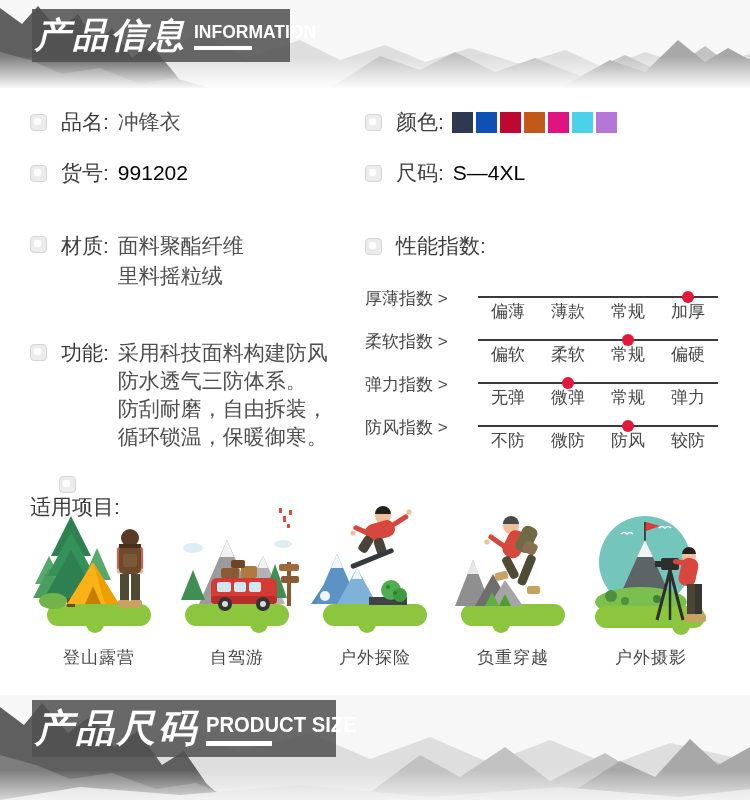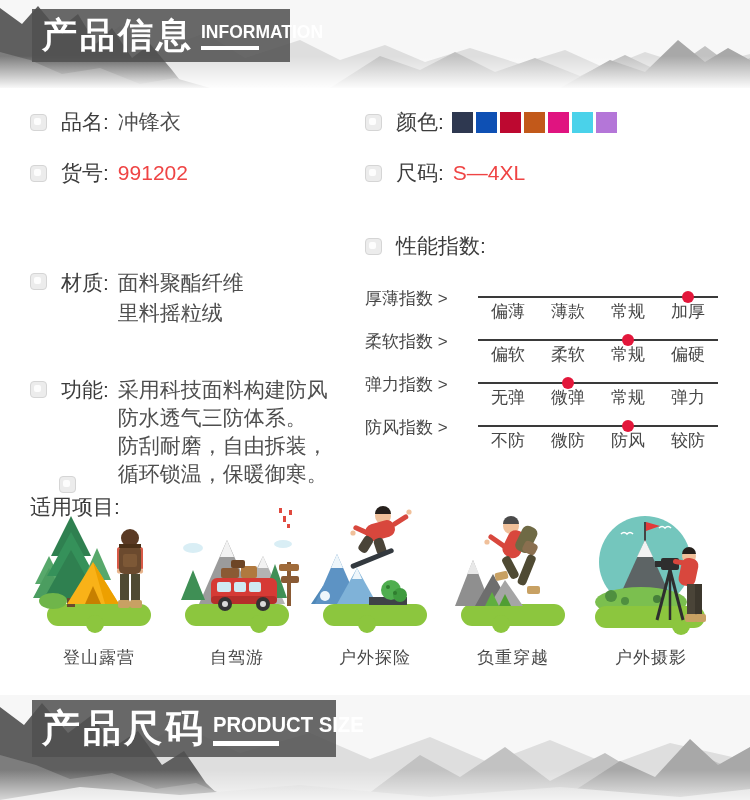--- a/index.html
+++ b/index.html
@@ -7,39 +7,39 @@
   .page{position:relative;width:750px;height:800px;overflow:hidden;background:#fff;}
 
   .strip{position:absolute;left:0;width:750px;overflow:hidden;}
   .strip svg{display:block;}
   .strip-top{top:0;height:88px;}
   .strip-bottom{top:695px;height:105px;}
 
   .banner-box{position:absolute;background:rgba(80,80,80,0.86);color:#fff;display:flex;align-items:center;z-index:5;}
   .box-top{left:32px;top:9px;width:258px;height:53px;}
   .box-bottom{left:32px;top:700px;width:304px;height:57px;}
-  .banner-title{font-weight:bold;letter-spacing:3px;margin-left:10px;white-space:nowrap;}
+  .banner-title{font-weight:bold;letter-spacing:3px;margin-left:3px;white-space:nowrap;font-style:italic;}
   .box-top .banner-title{font-size:35px;}
   .box-bottom .banner-title{font-size:38px;}
   .banner-sub{margin-left:7px;display:flex;flex-direction:column;align-items:flex-start;}
   .banner-sub .txt{font-weight:bold;transform:scaleX(0.92);transform-origin:left center;white-space:nowrap;letter-spacing:0px;}
   .box-top .txt{font-size:19px;}
   .box-bottom .txt{font-size:22px;}
   .banner-sub .bar{background:#fff;margin-top:3px;}
   .box-top .bar{width:58px;height:4px;}
   .box-bottom .bar{width:66px;height:5px;}
 
   .field{position:absolute;display:flex;align-items:center;font-size:21px;color:#3c3c3c;white-space:nowrap;}
-  .field.block{align-items:flex-start;margin-top:37px;}
+  .field.block{align-items:flex-start;}
   .bullet{flex:0 0 auto;width:15px;height:15px;border:1px solid #d5d5d5;background:#ececec;border-radius:4px;margin-right:14px;position:relative;}
   .bullet::after{content:"";position:absolute;left:3px;top:3px;width:7px;height:7px;background:#fdfdfd;border-radius:2px;}
   .field.block .bullet{margin-top:5px;}
   .flabel{color:#3c3c3c;}
   .fvalue{margin-left:9px;color:#4e4e4e;}
-  .fvalue.lt{color:#ef4444;}
+  .fvalue.lt{color:#000000;}
   .flines{margin-left:9px;color:#4e4e4e;}
   .flines div{line-height:30px;}
   .flines.fn div{line-height:28px;}
   .swatches{display:flex;margin-left:8px;}
   .swatches span{width:21px;height:21px;margin-right:3px;}
 
   .perf{position:absolute;left:365px;top:283px;width:365px;height:176px;}
   .perf-row{position:absolute;left:0;width:365px;height:43px;}
   .perf-label{position:absolute;left:0;top:4px;width:105px;text-align:left;font-size:17px;color:#474747;white-space:nowrap;}
   .perf-scale{position:absolute;left:113px;top:0;width:240px;height:43px;}

